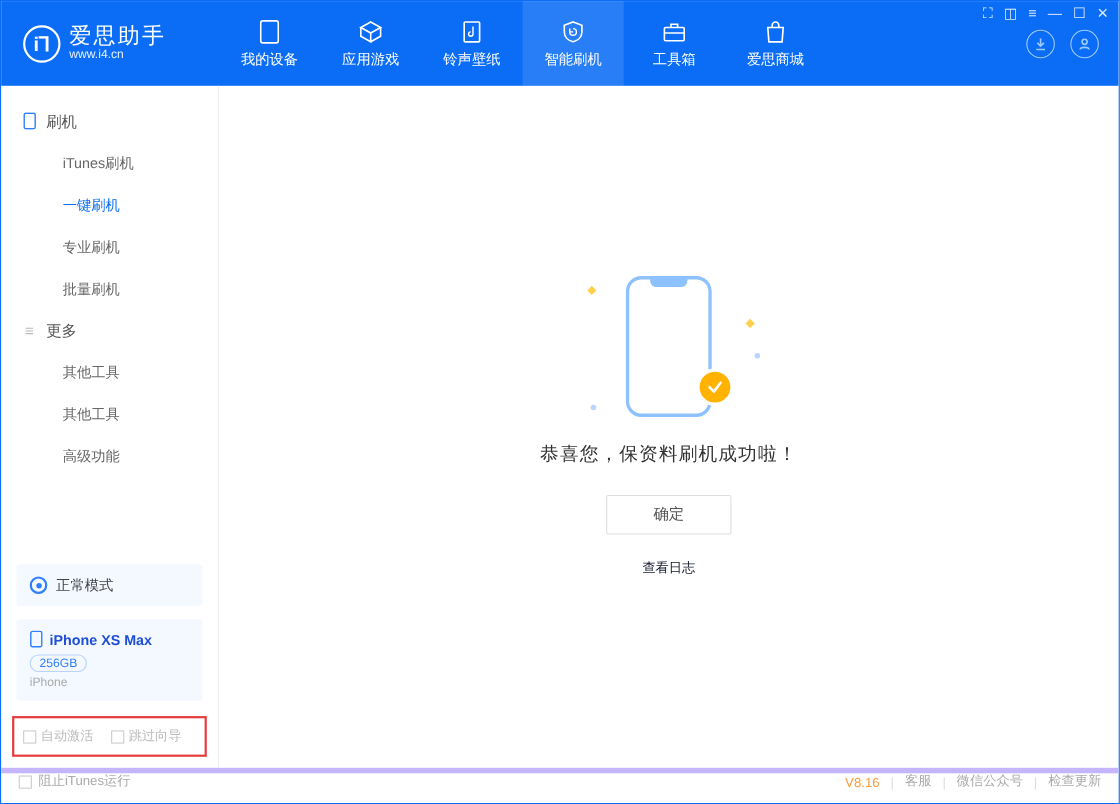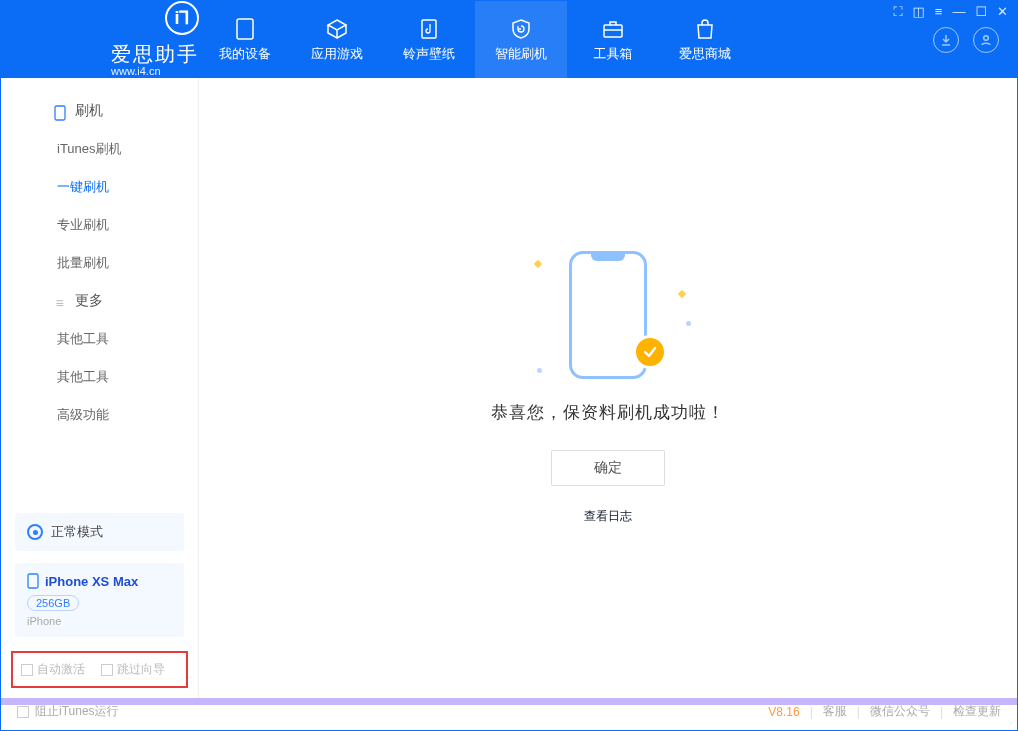--- a/index.html
+++ b/index.html
@@ -1,37 +1,37 @@
 <!DOCTYPE html>
 <html><head>
 <meta charset="utf-8">
 <style>
 * { margin: 0; padding: 0; box-sizing: border-box; font-family: "Microsoft YaHei", "PingFang SC", sans-serif; }
 body { background: #fff; width: 1018px; height: 731px; overflow: hidden; border: 1px solid #0b6df6; }
 
 
 .header { height: 77px; background: linear-gradient(180deg,#0b6df6 0%,#0b6df6 100%); display: flex; align-items: stretch; color: #fff; }
-.logo-area { width: 198px; display: flex; align-items: flex-end; padding-left: 20px; gap: 8px; flex-direction: column; }
+.logo-area { width: 198px; display: flex; align-items: center; padding-left: 20px; gap: 8px; }
 .logo-icon { width: 34px; height: 34px; border: 2px solid #fff; border-radius: 50%; display:flex; align-items:center; justify-content:center; font-weight:bold; font-size:18px;}
 .logo-text { display:flex; flex-direction:column; line-height:1.1;}
 .logo-title { font-size:20px; letter-spacing:2px; font-weight:500;}
 .logo-sub { font-size:11px; opacity:.9;}
 .tabs { display:flex; flex:1;}
 .tab { width:92px; display:flex; flex-direction:column; align-items:center; justify-content:center; gap:4px; cursor:pointer; font-size:13px; position:relative;}
 .tab.selected { background: rgba(255,255,255,.12);}
 .tab-icon { width:24px; height:24px; display:flex; align-items:center; justify-content:center;}
 .header-right { display:flex; align-items:center; gap:14px; padding-right:18px; font-size:13px;}
 .header-mini { position:absolute; top:4px; right:10px; display:flex; gap:10px; color:#d6e9ff; font-size:13px;}
 .header-mini span { cursor:pointer;}
 .circ-btn { width:26px; height:26px; border:1.5px solid #9cc9ff; border-radius:50%; display:flex;align-items:center;justify-content:center;cursor:pointer;}
 
 
 .body { display:flex; height: calc(731px - 77px - 32px - 2px);}
 .sidebar { width:198px; border-right:1px solid #eee; display:flex; flex-direction:column; padding-top:14px;}
-.side-group-title { display:flex; align-items:flex-end; gap:8px; padding:10px 18px; color:#555; font-size:14px;margin-left:33px;}
+.side-group-title { display:flex; align-items:flex-start; gap:8px; padding:10px 18px; color:#555; font-size:14px;}
 .side-group-title .gicon { width:15px; height:15px; display:inline-flex;align-items:center;justify-content:center;color:#2f7fff;}
 .side-item { padding:10px 18px 10px 56px; font-size:13px; color:#666; cursor:pointer;}
 .side-item.selected { color:#0b6df6;}
 .spacer { flex:1;}
 .mode-box, .device-box { margin:6px 14px; padding:10px 12px; background:#f4f8ff; border-radius:3px; font-size:13px; color:#444;}
 .mode-box { display:flex; align-items:center; gap:8px; }
 .mode-dot { width:16px; height:16px; border:2px solid #2f7fff; border-radius:50%; position:relative;}
 .mode-dot::after{content:"";position:absolute;width:5px;height:5px;background:#2f7fff;border-radius:50%;top:3.5px;left:3.5px;}
 .device-box .dname{ font-weight:600; color:#1d4ed8; display:flex;align-items:center;gap:6px;}
 .device-box .dcap { display:inline-block; margin-top:6px; padding:1px 8px; border:1px solid #b9d4ff; border-radius:10px; font-size:11px; color:#2f7fff;}
@@ -49,21 +49,21 @@
 .sparkle { position:absolute; width:6px;height:6px;background:#ffcf4d; transform:rotate(45deg);}
 .sparkle.s1{ top:10px; left:-18px;}
 .sparkle.s2{ top:40px; right:-22px;}
 .dot { position:absolute; width:5px;height:5px; background:#b9d4ff; border-radius:50%;}
 .dot.d1{ bottom:8px; left:-16px;} .dot.d2{ top:70px; right:-28px;}
 .success-text { font-size:17px; color:#333; letter-spacing:1px;}
 .confirm-btn { margin-top:6px; padding:8px 42px; border:1px solid #ddd; background:#fff; font-size:14px; color:#555; cursor:pointer; border-radius:2px;}
 .log-link { font-size:12px; color:#0f172a; cursor:pointer; margin-top:2px;}
 
 
-.footer { height:20px; border-top:7px solid #c4b5fd; display:flex; align-items:center; padding:0 16px; font-size:12px; color:#aaa;}
+.footer { height:20px; border-top:5px solid #c4b5fd; display:flex; align-items:center; padding:0 16px; font-size:12px; color:#aaa;}
 .footer .ft-left { display:flex; align-items:center; gap:6px;}
 .footer .ft-right { margin-left:auto; display:flex; align-items:center; gap:10px;}
 .footer .sep { color:#ddd;}
 svg { display:block;}
 </style>
 </head>
 <body>
 
 <div class="header">
   <div class="header-mini">

